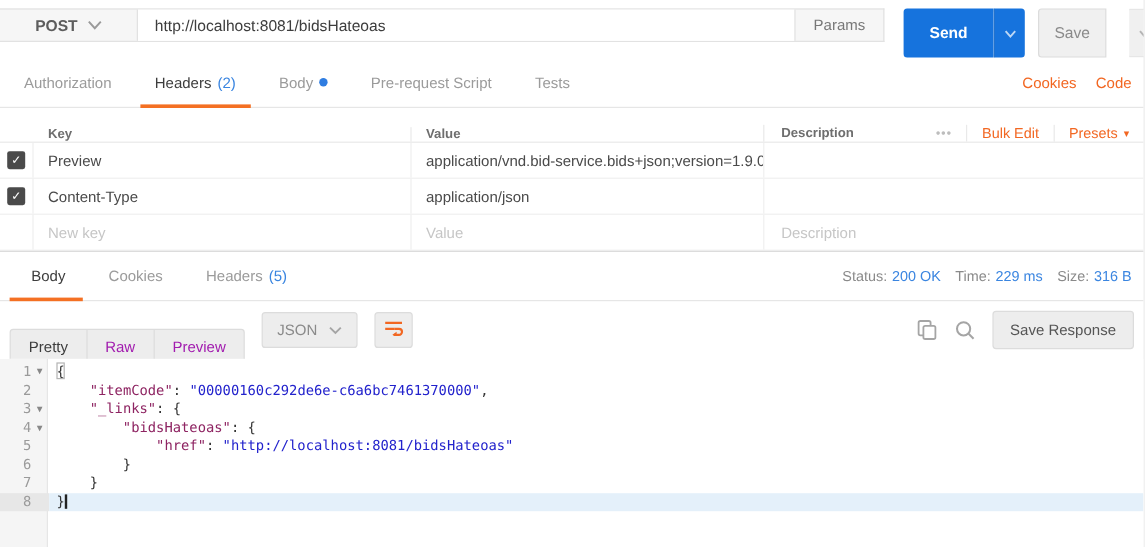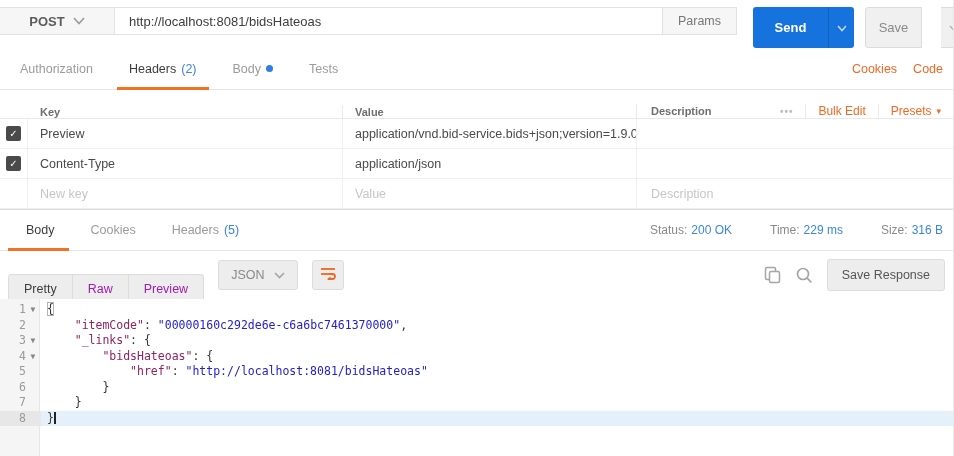--- a/index.html
+++ b/index.html
@@ -62,21 +62,21 @@
   .checkbox { width:15px; height:15px; background:#4a4a4a; border-radius:2px; color:#fff; font-size:10px;
               display:flex; align-items:center; justify-content:center; cursor:pointer; }
   .c-key { width:314px; padding-left:12px; display:flex; align-items:center; }
   .c-val { width:294px; padding-left:12px; border-left:1px solid #efefef; display:flex; align-items:center;
            white-space:nowrap; overflow:hidden; }
   .c-desc { flex:1; padding-left:14px; border-left:1px solid #efefef; display:flex; align-items:center; }
   .ph { color:#c6c6c6; }
   .section-divider { height:1px; background:#dcdcdc; flex:none; }
 
   
-  .meta { display:flex; gap:38px; font-size:12px; }
+  .meta { display:flex; gap:12px; font-size:12px; }
   .meta-label { color:#8a8a8a; }
   .meta-value { color:#3a85e0; margin-left:4px; }
 
   
   .toolbar { height:48px; flex:none; display:flex; align-items:center; padding:0 8px; }
   .seg { display:flex; background:#ededed; border:1px solid #dcdcdc; border-radius:3px; overflow:hidden;margin-top:28px; }
   .seg-item { padding:7px 15px; font-size:12.5px; color:#a21caf; cursor:pointer; }
   .seg-item + .seg-item { border-left:1px solid #dcdcdc; }
   .seg-item.active { color:#3d3d3d; }
   .lang-select { margin-left:14px; display:flex; align-items:center; gap:10px; background:#ededed;
@@ -152,20 +152,23 @@
         </div>
         <div class="tab active">
           <span>Headers</span>
           <span class="count">(2)</span>
         </div>
         <div class="tab">
           <span>Body</span>
           <span class="dot"></span>
         </div>
         <div class="tab">
+          <span>Pre-request Script</span>
+        </div>
+        <div class="tab">
           <span>Tests</span>
         </div>
       </div>
     <div class="tabs-right">
       <span class="orange-link">Cookies</span>
       <span class="orange-link">Code</span>
     </div>
   </div>
 
   <div class="htable">

